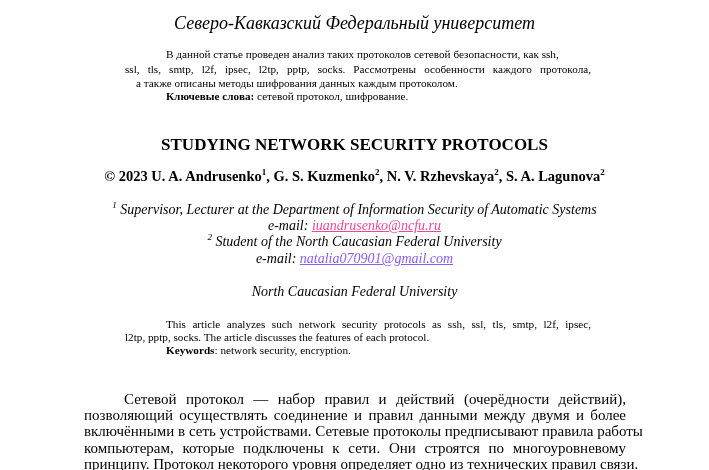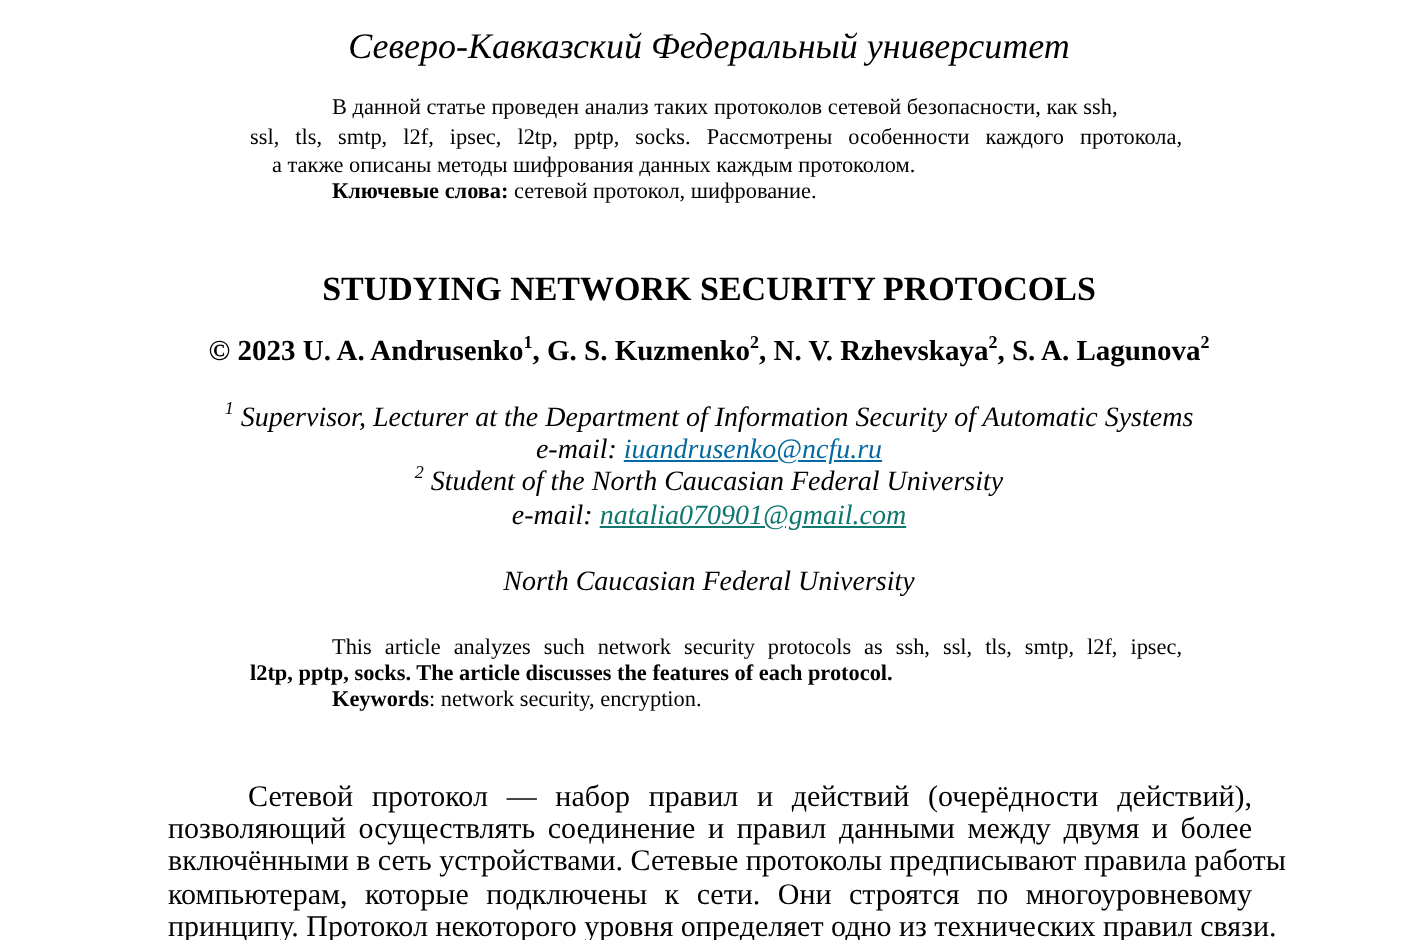--- a/index.html
+++ b/index.html
@@ -21,21 +21,21 @@
     sup { font-size: 9px; vertical-align: 6px; line-height: 0; }
     .aff { font-size: 14px; font-style: italic; }
     .aff1 { top: 202px; }
     .aff2 { top: 218px; }
     .aff3 { top: 234px; }
     .aff4 { top: 251px; }
     .aff5 { top: 284px; }
     a.link { color: #1a0dcc; text-decoration: underline; }
     .abs-en { font-size: 11.2px; }
     .abs-en .e1 { top: 318px; left: 166px; width: 425px; text-align: justify; text-align-last: justify; }
-    .abs-en .e2 { top: 331px; left: 125px; font-weight: bold; }
+    .abs-en .e2 { top: 331px; left: 125px; }
     .abs-en .e3 { top: 344px; left: 166px; }
     .body-ru { font-size: 15px; }
     .b1 { top: 391px; left: 124px; width: 502px; text-align: justify; text-align-last: justify; }
     .b2 { top: 407px; left: 84px; width: 542px; text-align: justify; text-align-last: justify; }
     .b3 { top: 423px; left: 84px; width: 542px; text-align: justify; text-align-last: justify; }
     .b4 { top: 440px; left: 84px; width: 542px; text-align: justify; text-align-last: justify; }
     .b5 { top: 456px; left: 84px; width: 542px; text-align: justify; text-align-last: justify; }
   </style>
 </head>
 <body>
@@ -47,23 +47,23 @@
   <div class="abs l2">ssl, tls, smtp, l2f, ipsec, l2tp, pptp, socks. Рассмотрены особенности каждого протокола,</div>
   <div class="abs l3">а также описаны методы шифрования данных каждым протоколом.</div>
   <div class="abs l4"><b>Ключевые слова:</b><span> сетевой протокол, шифрование.</span></div>
 </div>
 
 <div class="abs center title-en">STUDYING NETWORK SECURITY PROTOCOLS</div>
 
 <div class="abs center authors"><span>© 2023 </span><span>U. A. Andrusenko</span><sup>1</sup><span>, </span><span>G. S. Kuzmenko</span><sup>2</sup><span>, </span><span>N. V. Rzhevskaya</span><sup>2</sup><span>, </span><span>S. A. Lagunova</span><sup>2</sup></div>
 
 <div class="abs center aff aff1"><sup>1</sup><span> Supervisor, Lecturer at the Department of Information Security of Automatic Systems</span></div>
-<div class="abs center aff aff2"><span>e-mail: </span><a class="link" style="color: #0369a1;">iuandrusenko@ncfu.ru</a></div>
+<div class="abs center aff aff2"><span>e-mail: </span><a class="link" style="color: #ec4899;">iuandrusenko@ncfu.ru</a></div>
 <div class="abs center aff aff3"><sup>2</sup><span> Student of the North Caucasian Federal University</span></div>
-<div class="abs center aff aff4"><span>e-mail: </span><a class="link" style="color: #0f766e;">natalia070901@gmail.com</a></div>
+<div class="abs center aff aff4"><span>e-mail: </span><a class="link" style="color: #8b5cf6;">natalia070901@gmail.com</a></div>
 <div class="abs center aff aff5">North Caucasian Federal University</div>
 
 <div class="abs-en">
   <div class="abs e1">This article analyzes such network security protocols as ssh, ssl, tls, smtp, l2f, ipsec,</div>
   <div class="abs e2">l2tp, pptp, socks. The article discusses the features of each protocol.</div>
   <div class="abs e3"><b>Keywords</b><span>: network security, encryption.</span></div>
 </div>
 
 <div class="body-ru">
   <div class="abs b1">Сетевой протокол — набор правил и действий (очерёдности действий),</div>

